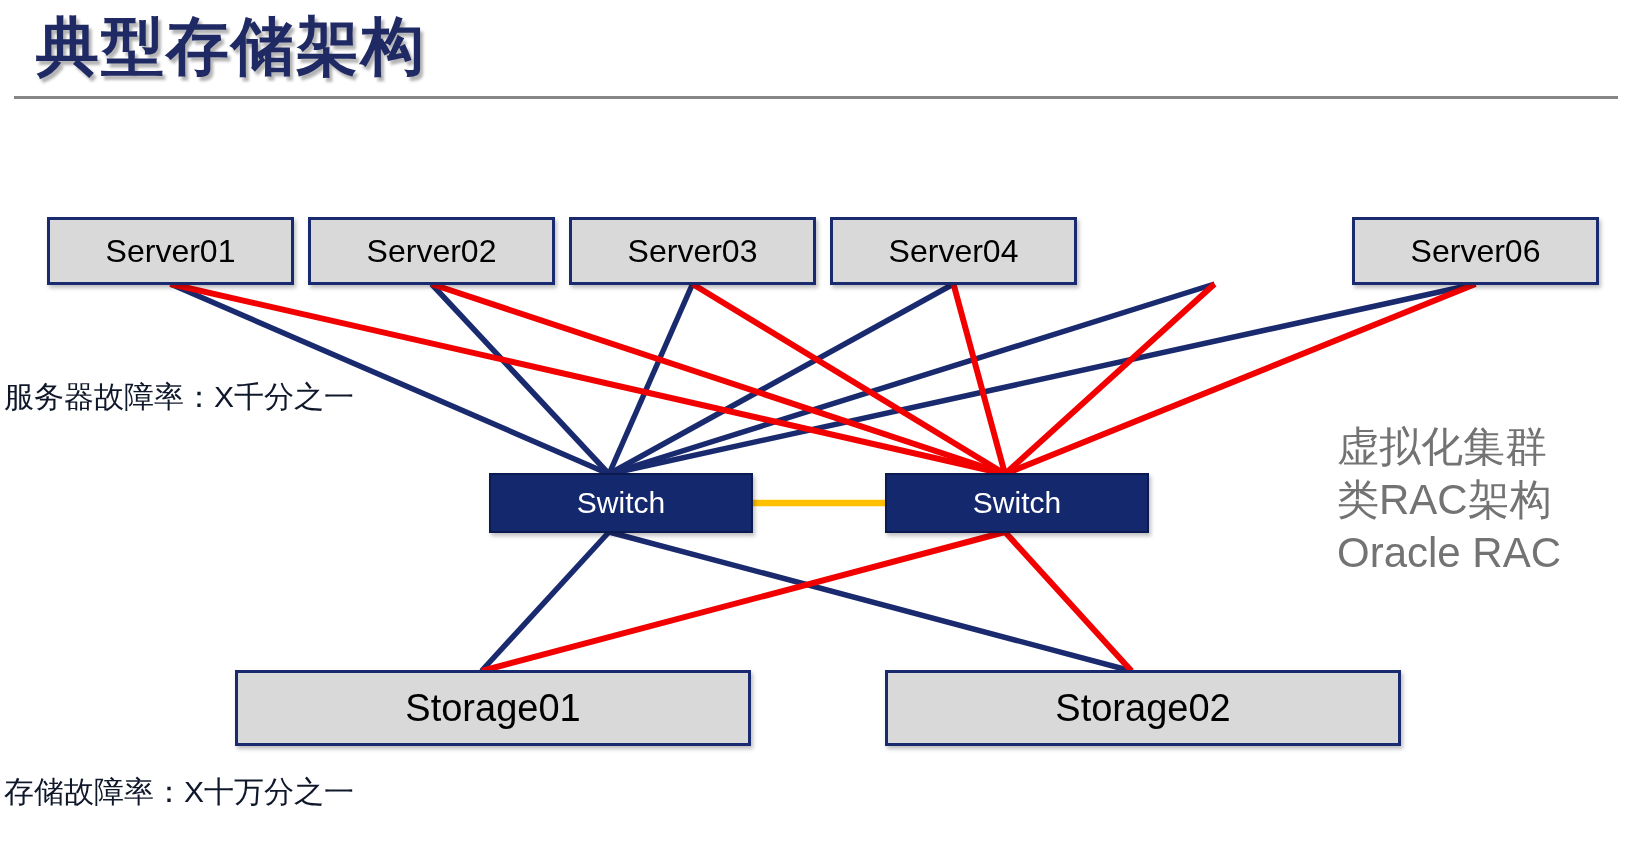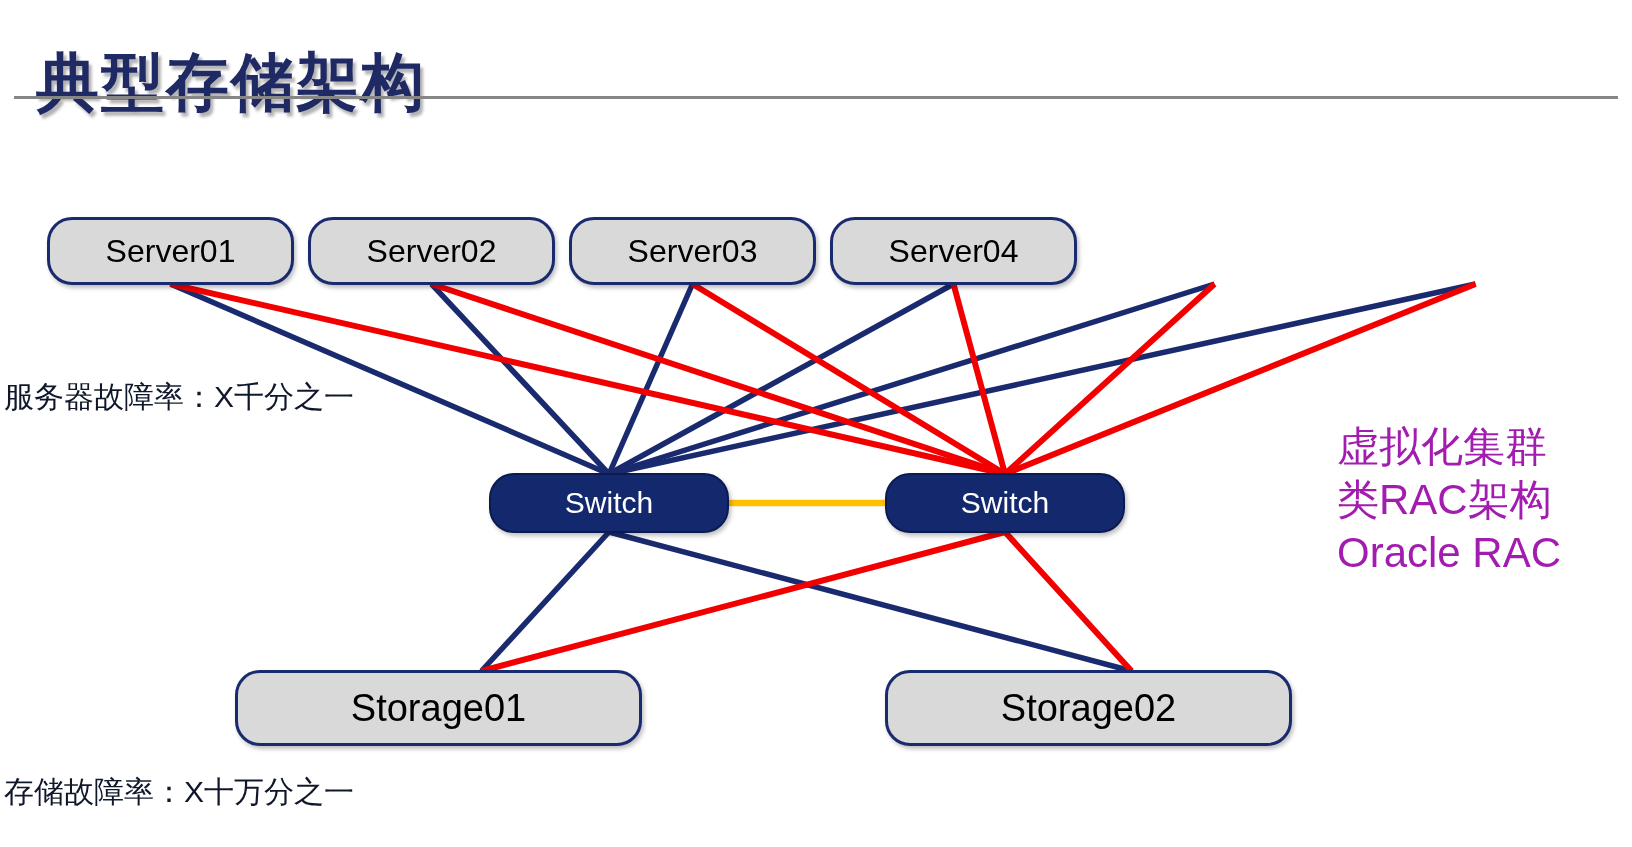--- a/index.html
+++ b/index.html
@@ -7,72 +7,72 @@
     width:1632px;height:847px;position:relative;overflow:hidden;
     font-family:"Liberation Sans","DejaVu Sans",sans-serif;
   }
   #stage{position:absolute;inset:0;width:1632px;height:847px;}
 
   
   .slide-title{
     position:absolute;left:36px;top:0px;height:92px;line-height:92px;
     font-size:63px;font-weight:bold;color:var(--title,#1F2A64);
     letter-spacing:2px;text-shadow:3px 4px 3px rgba(0,0,0,0.30);
-    white-space:nowrap;z-index:3;margin-top:36px;
+    white-space:nowrap;z-index:3;
   }
   .divider{
     position:absolute;left:14px;top:96px;width:1604px;height:3px;
     background:var(--divider,#868686);z-index:3;
   }
 
   
   #wires{position:absolute;left:0;top:0;z-index:1;}
 
   
   .box{
     position:absolute;display:flex;align-items:center;justify-content:center;
-    box-sizing:border-box;z-index:2;white-space:nowrap;border-radius:25px;
+    box-sizing:border-box;z-index:2;white-space:nowrap;
   }
   .server{
     top:217px;width:247px;height:68px;
     background:var(--boxfill,#D9D9D9);border:3px solid var(--navy,#1A2A6E);
     font-size:32px;color:#000;box-shadow:2px 3px 4px rgba(0,0,0,0.25);
   }
   [data-node="server01"]{left:47px}
   [data-node="server02"]{left:308px}
   [data-node="server03"]{left:569px}
   [data-node="server04"]{left:830px}
   [data-node="server05"]{left:1091px}
   [data-node="server06"]{left:1352px}
 
   .switch{
-    top:473px;width:240px;height:60px;
+    top:473px;width:264px;height:60px;
     background:var(--switchfill,#14286E);border:2px solid #0B1B52;
     font-size:30px;color:#ffffff;box-shadow:2px 3px 4px rgba(0,0,0,0.25);
   }
   [data-node="switch1"]{left:489px}
   [data-node="switch2"]{left:885px}
 
   .storage{
-    top:670px;width:407px;height:76px;
+    top:670px;width:516px;height:76px;
     background:var(--boxfill,#D9D9D9);border:3px solid var(--navy,#1A2A6E);
     font-size:38px;color:#000;box-shadow:2px 3px 4px rgba(0,0,0,0.25);
   }
   [data-node="storage01"]{left:235px}
   [data-node="storage02"]{left:885px}
 
   
   .side-label{
     position:absolute;font-size:30px;color:#0f172a;z-index:3;white-space:nowrap;
   }
   .server-rate{left:4px;top:377px;}
   .storage-rate{left:4px;top:772px;text-align:center;}
   .cluster-note{
     position:absolute;left:1337px;top:420px;z-index:3;
-    font-size:42px;line-height:53px;color:#a21caf;white-space:nowrap;
+    font-size:42px;line-height:53px;color:#737373;white-space:nowrap;
   }
 </style>
 </head>
 <body style="--navy: #1A2A6E; --boxfill: #D9D9D9; --switchfill: #14286E; --title: #1F2A64; --divider: #868686;">
 
 <div id="stage">
 
   <div class="slide-title">典型存储架构</div>
   <div class="divider"></div>
 
@@ -93,20 +93,21 @@
       <line x1="1475.5" y1="284" x2="1005" y2="474" stroke="#F20000" stroke-width="6"></line>
       <line x1="1005" y1="532" x2="481.5" y2="671" stroke="#F20000" stroke-width="6"></line>
       <line x1="1005" y1="532" x2="1131.5" y2="671" stroke="#F20000" stroke-width="6"></line>
       <line x1="729" y1="503" x2="885" y2="503" stroke="#FFC000" stroke-width="6.5"></line>
     </svg>
 
   <div class="box server" data-node="server01">Server01</div>
   <div class="box server" data-node="server02">Server02</div>
   <div class="box server" data-node="server03">Server03</div>
   <div class="box server" data-node="server04">Server04</div>
+  <div class="box server" data-node="server06">Server06</div>
 
   <div class="box switch" data-node="switch1">Switch</div>
   <div class="box switch" data-node="switch2">Switch</div>
 
   <div class="box storage" data-node="storage01">Storage01</div>
   <div class="box storage" data-node="storage02">Storage02</div>
 
   <div class="side-label server-rate">服务器故障率：X千分之一</div>
   <div class="side-label storage-rate">存储故障率：X十万分之一</div>
 

